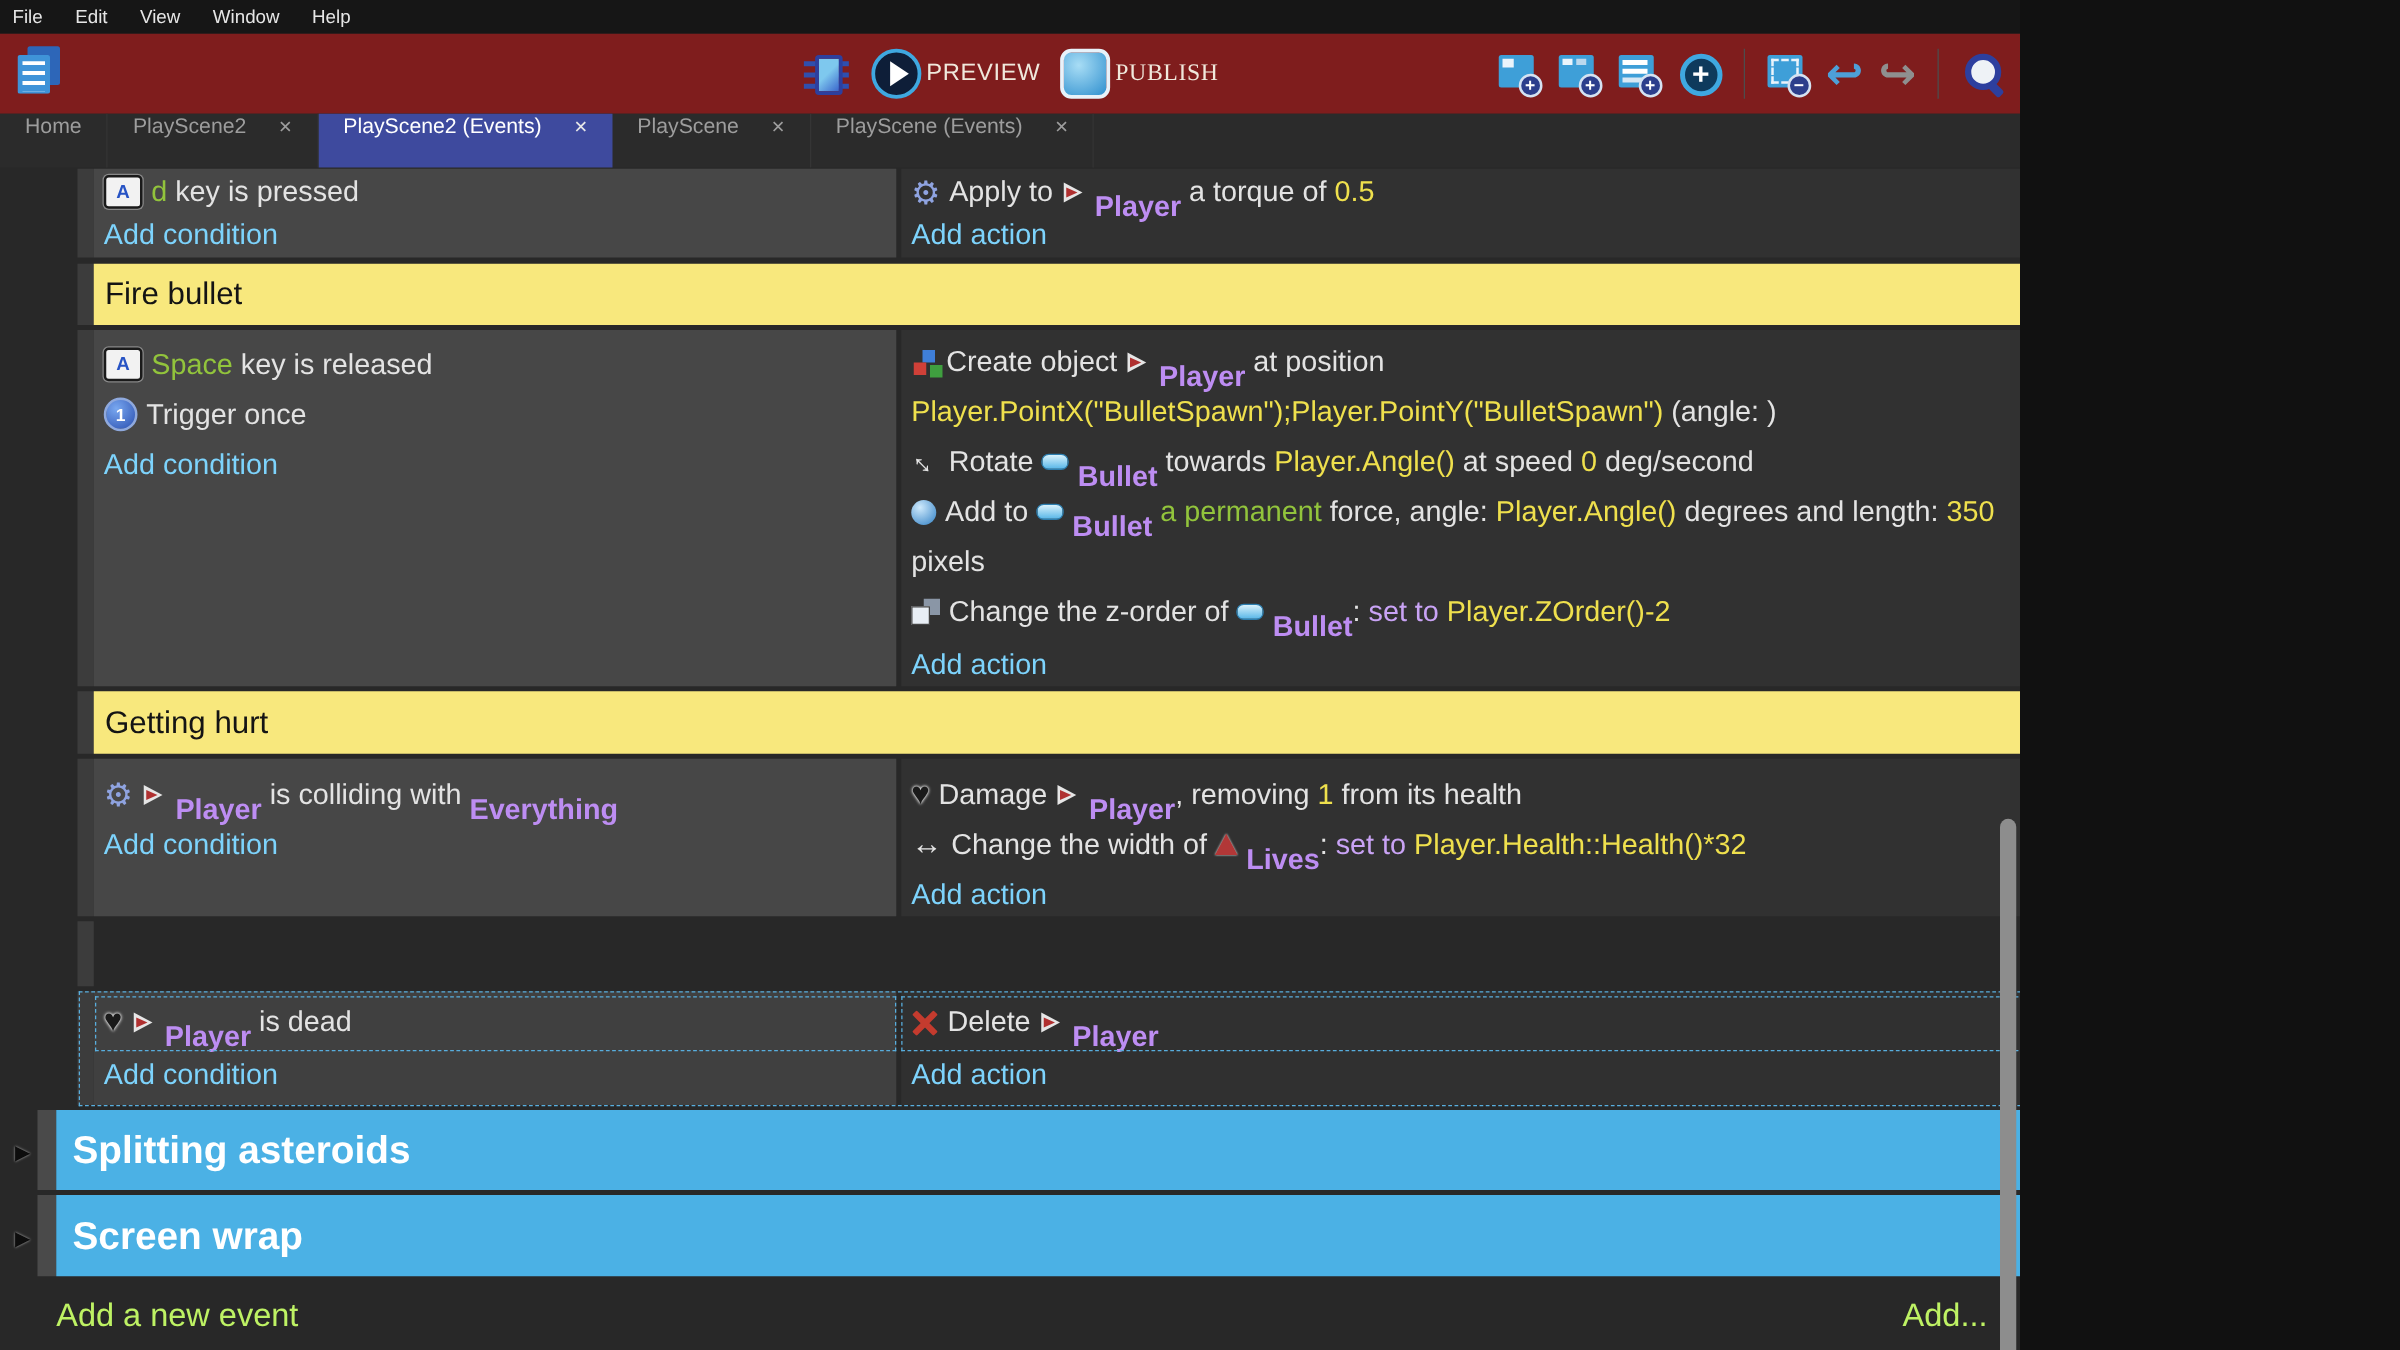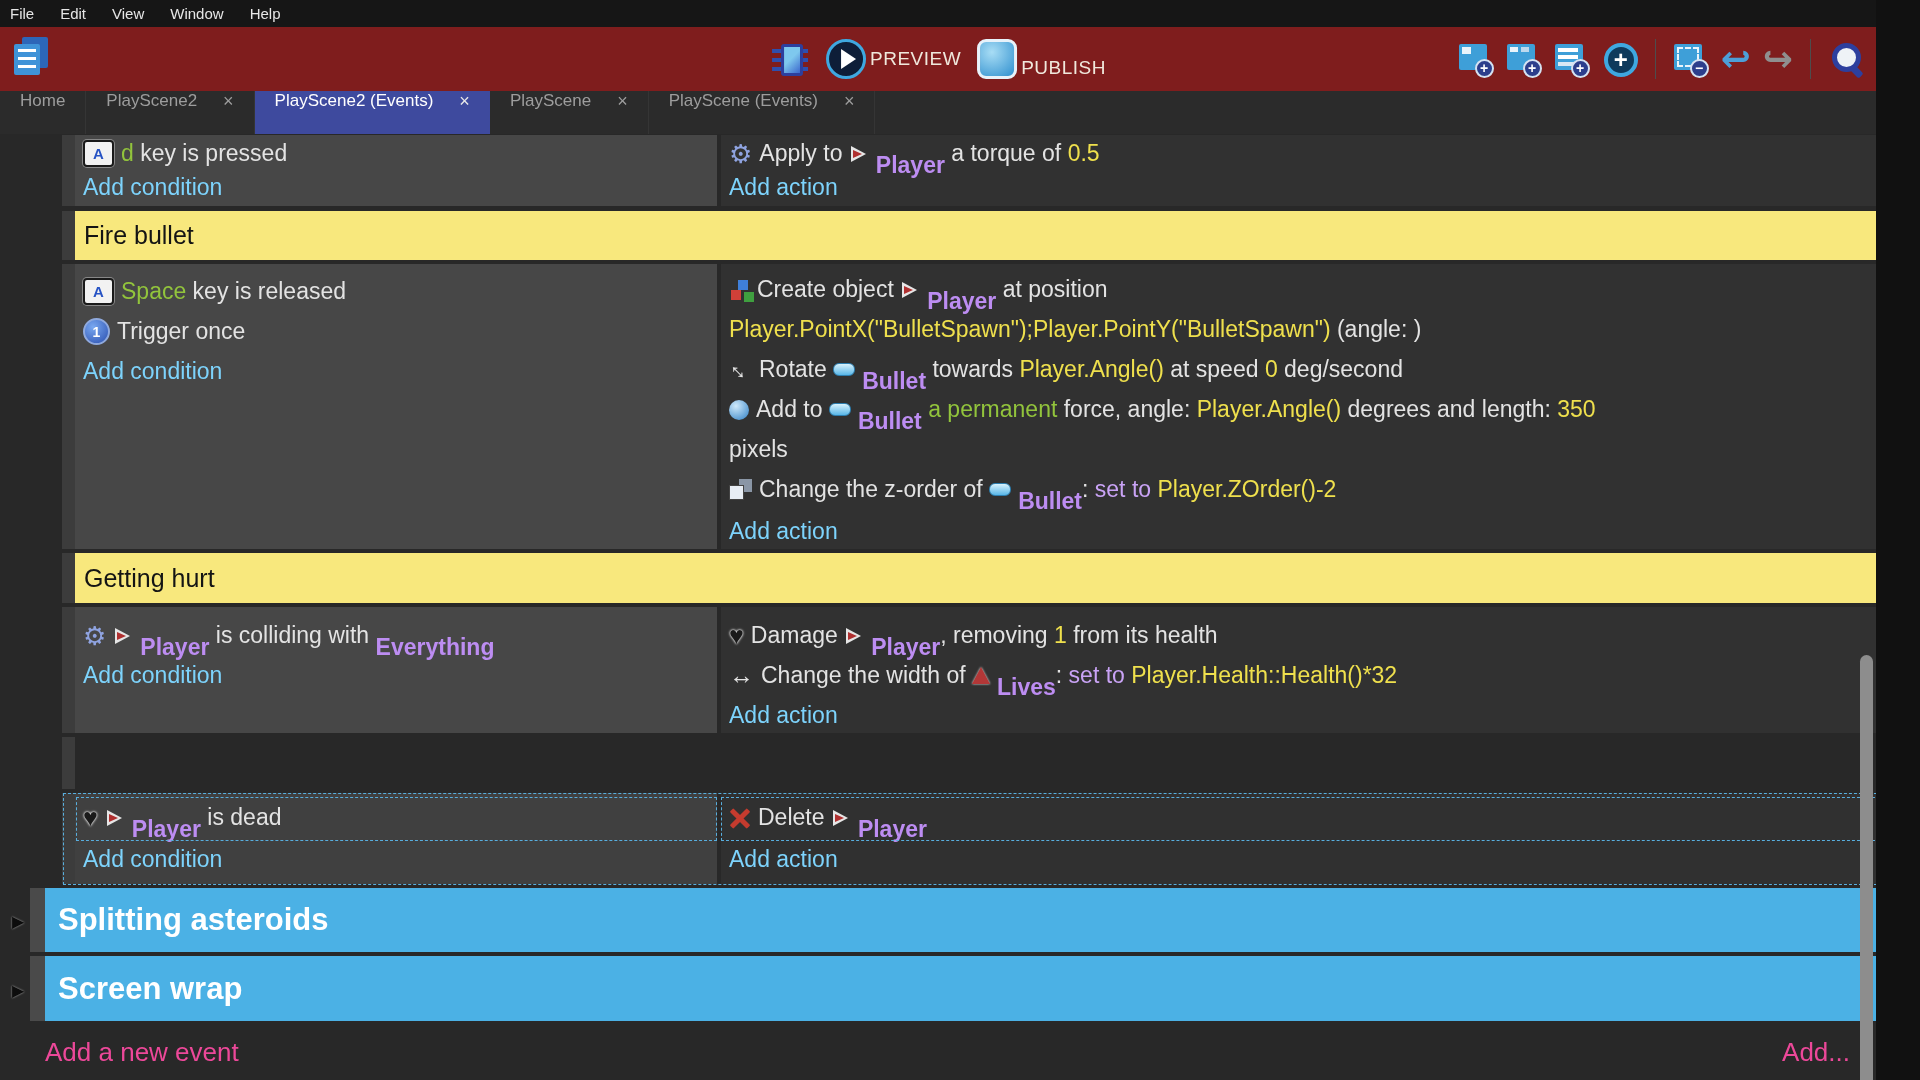--- a/index.html
+++ b/index.html
@@ -1,17 +1,17 @@
 <!DOCTYPE html>
 <html><head>
 <meta charset="utf-8">
 <style>
   html,body{margin:0;padding:0;background:#111;}
   body{font-family:"Liberation Sans","DejaVu Sans",sans-serif;}
-  #app{position:relative;width:1876px;height:1080px;background:#282828;overflow:hidden;}
+  #app{position:relative;width:1616px;height:1080px;background:#282828;overflow:hidden;}
 
   
   .menubar{position:absolute;left:0;top:0;width:100%;height:27px;background:#161616;display:flex;align-items:center;color:#e6e6e6;font-size:15px;}
   .menubar span{padding:0 13px;cursor:default;}
   .menubar span:first-child{padding-left:10px;}
 
   
   .toolbar{position:absolute;left:0;top:27px;width:100%;height:64px;background:#7f1d1d;}
   .tb-center{position:absolute;left:50%;top:12px;transform:translateX(-50%);display:flex;align-items:center;gap:16px;}
   .tb-right{position:absolute;right:10px;top:12px;display:flex;align-items:center;gap:12px;}
@@ -68,21 +68,21 @@
 
   .comment{position:absolute;left:75px;width:1820px;background:#f8e87d;color:#141414;font-size:25px;display:flex;align-items:center;padding-left:9px;box-sizing:border-box;cursor:default;}
   .group{position:absolute;left:45px;width:1850px;background:#4bb1e5;color:#ffffff;font-size:31px;font-weight:600;display:flex;align-items:center;padding-left:13px;box-sizing:border-box;cursor:default;}
   .ggutter{position:absolute;left:30px;width:15px;background:#4a4a4a;}
   .tri{position:absolute;left:12px;font-size:16px;color:#0d0d0d;text-shadow:0 0 2px #bdbdbd;cursor:default;}
 
   
   .sel{position:absolute;border:1px dashed #58aede;pointer-events:none;}
 
   
-  .foot{position:absolute;font-size:26px;color:#ec4899;cursor:default;}
+  .foot{position:absolute;font-size:26px;color:#bef264;cursor:default;}
 
   
   .sb-thumb{position:absolute;right:3px;top:655px;width:13px;height:460px;border-radius:7px;background:#8d8d8d;}
 
   
   .eic{display:inline-flex;align-items:center;justify-content:center;margin-right:7px;flex:none;}
   .ic-kbd{width:27px;height:23px;background:#f2f2f2;border:2px solid #1a1a1a;border-radius:4px;color:#2753c4;font-weight:700;font-size:15px;box-shadow:0 0 0 1px #888;}
   .ic-one{width:23px;height:23px;border-radius:50%;background:radial-gradient(circle at 35% 30%,#79a8f0,#2a4fb0);border:2px solid #8fa9dd;color:#fff;font-weight:700;font-size:14px;}
   .ic-gear{font-size:26px;color:#8fa3e0;line-height:26px;}
   .ic-cubes{width:10px;height:10px;background:#d04038;box-shadow:13px 2px 0 #3f9f3f,7px -10px 0 #3f7fd9;margin:10px 16px 0 2px;}
@@ -118,21 +118,21 @@
 
   <div class="toolbar">
     <div class="ic-app"></div>
 
     <div class="tb-center">
       <div class="ic-debug"></div>
       <div style="display:flex;align-items:center;">
         <div class="ic-preview"></div>
         <span class="tb-label">PREVIEW</span>
       </div>
-      <div style="display:flex;align-items:flex-end;">
+      <div style="display:flex;align-items:center;font-family:Liberation Serif, serif;">
         <div class="ic-publish"></div>
         <span class="tb-label">PUBLISH</span>
       </div>
     </div>
 
     <div class="tb-right">
       <div class="tbi ev">
           <div class="base"></div>
           <div class="badge">+</div>
         </div>

